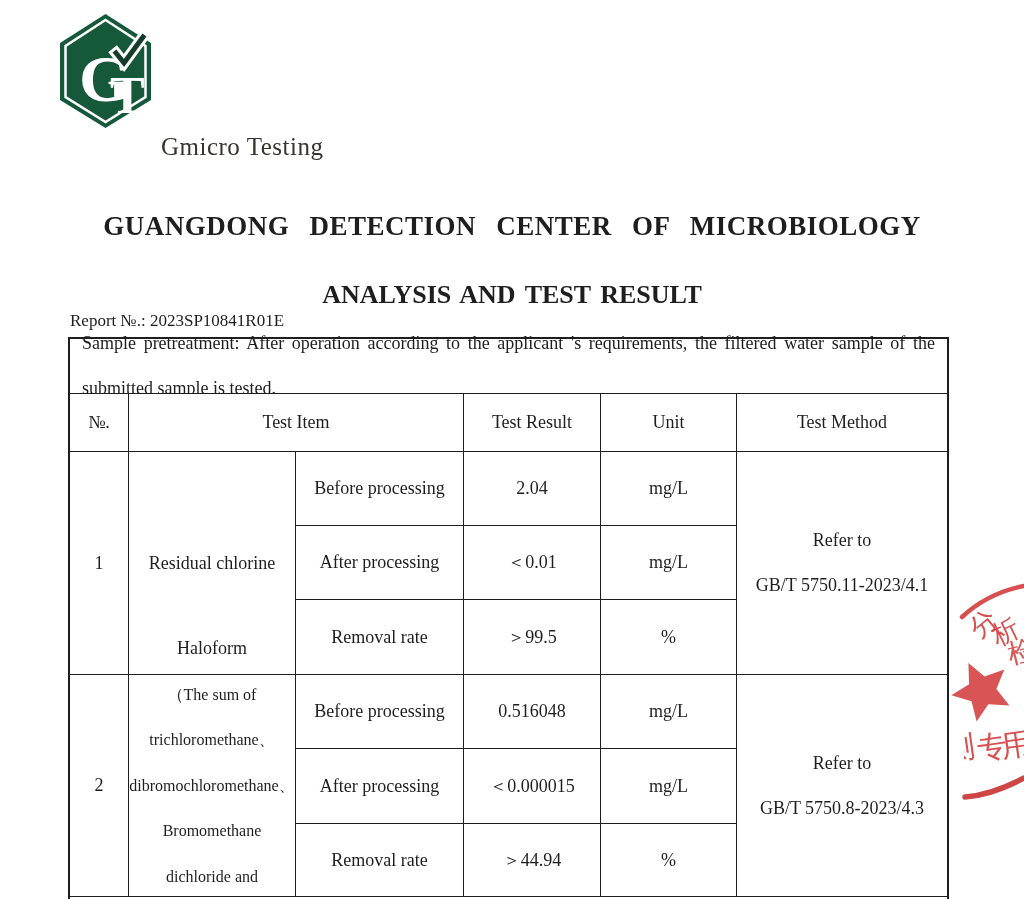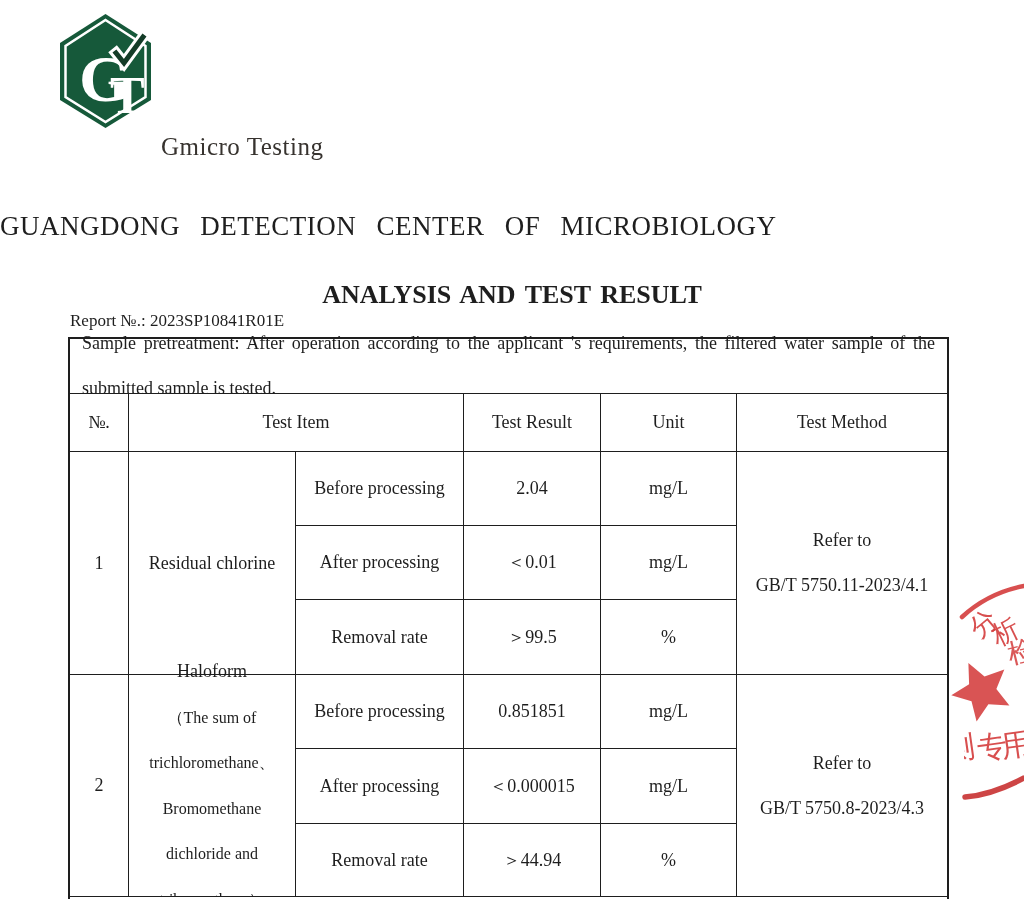--- a/index.html
+++ b/index.html
@@ -13,21 +13,21 @@
   }
   
   .logo-svg{position:absolute;left:58px;top:12px;}
   .company-name{
     position:absolute;left:161px;top:86px;
     font-size:25px;color:#37332f;letter-spacing:0.5px;margin-top:47px;
   }
   
   .org-title{
     position:absolute;left:0;top:211px;width:1024px;
-    text-align:left;font-size:27px;font-weight:normal;
+    text-align:center;font-size:27px;font-weight:bold;
     word-spacing:13px;letter-spacing:0.5px;
   }
   .doc-title{
     position:absolute;left:0;top:280px;width:1024px;
     text-align:center;font-size:26px;font-weight:bold;
     word-spacing:3px;
   }
   .report-no{
     position:absolute;left:70px;top:311px;font-size:17px;
   }
@@ -118,27 +118,28 @@
 
     <div class="cell">Removal rate</div>
     <div class="cell">＞99.5</div>
     <div class="cell">%</div>
 
     <div class="cell span3">2</div>
     <div class="cell span3 item-lines">
       <div class="first">Haloform</div>
       <div>（The sum of</div>
       <div>trichloromethane、</div>
+      <div>dibromochloromethane、</div>
       <div>Bromomethane</div>
       <div>dichloride and</div>
       <div>tribromethane）</div>
     </div>
 
     <div class="cell">Before processing</div>
-    <div class="cell">0.851851</div>
+    <div class="cell">0.516048</div>
     <div class="cell">mg/L</div>
 
     <div class="cell span3">
       <div>Refer to</div>
       <div>GB/T 5750.8-2023/4.3</div>
     </div>
 
     <div class="cell">After processing</div>
     <div class="cell">＜0.000015</div>
     <div class="cell">mg/L</div>

